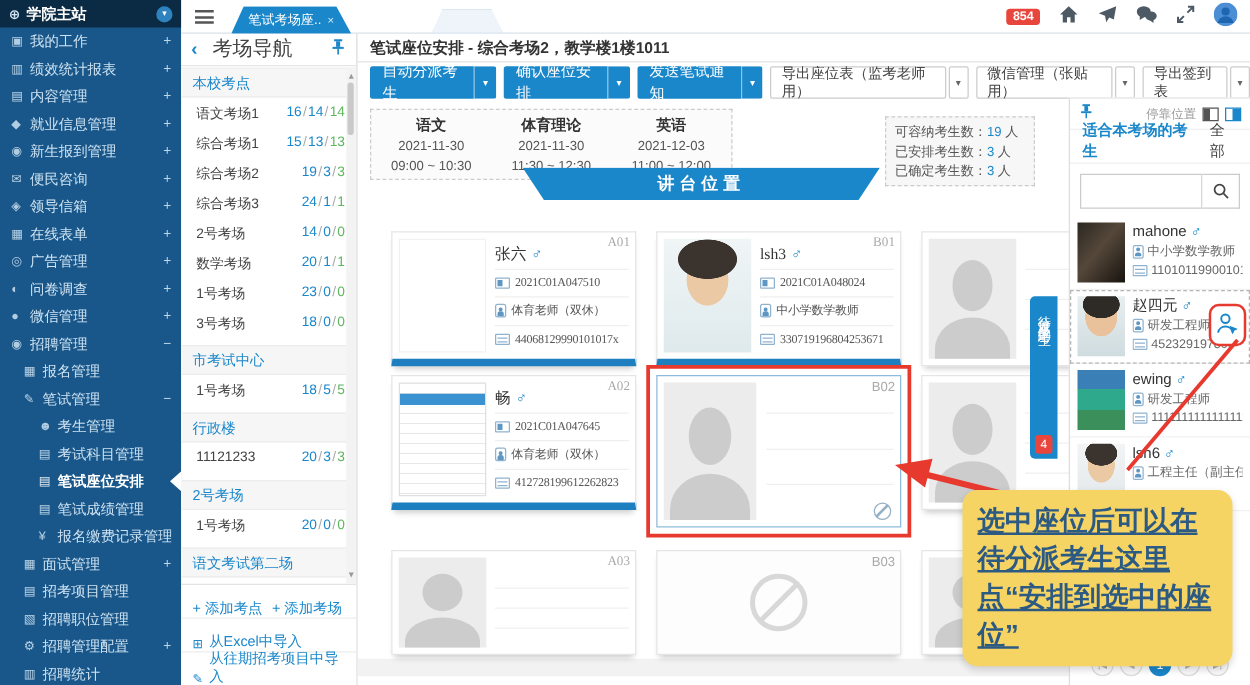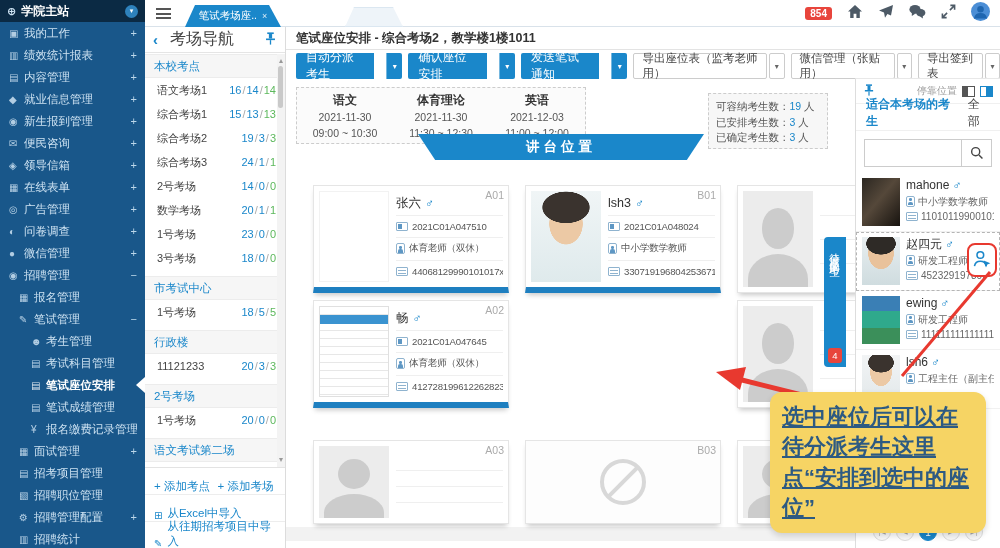--- a/index.html
+++ b/index.html
@@ -49,39 +49,39 @@
   .rn-foot { position:absolute; left:0; right:0; bottom:0; height:81px; border-top:1px solid #e3e3e3; font-size:11.5px; color:#1a87ca; background:#fff; }
   .rn-foot .fr { height:27px; display:flex; align-items:flex-end; padding:0 9px; border-bottom:1px solid #ededed; gap:5px; cursor:pointer; }
   .rn-foot .fr:last-child { border-bottom:none; }
   .rn-foot .half { display:flex; align-items:center; gap:3px; flex:1; }
   .f-ic { font-size:10px; }
 
   
   .main { position:absolute; left:286px; top:27px; width:714px; height:521px; background:#fff; }
   .m-head { height:23px; border-bottom:1px solid #e3e3e3; display:flex; align-items:center; padding-left:10px; font-size:12.5px; font-weight:bold; color:#333; }
   .m-tools { position:absolute; left:10px; top:26px; display:flex; gap:6px; height:26px; }
-  .btn-p { display:flex; cursor:pointer;gap:12px; }
+  .btn-p { display:flex; cursor:pointer; }
   .btn-p .bm { padding:0 10px; background:#1a87ca; color:#fff; font-size:12px; display:flex; align-items:center; border-radius:2px 0 0 2px; }
   .btn-p .bc { width:20px; background:#1a87ca; color:#fff; border-left:1px solid rgba(255,255,255,.4); display:flex; align-items:center; justify-content:center; font-size:8px; border-radius:0 2px 2px 0; }
   .btn-d { display:flex; cursor:pointer; }
   .btn-d .bm { padding:0 8px; background:#fff; border:1px solid #ccc; color:#444; font-size:11.5px; display:flex; align-items:center; border-radius:2px; }
   .btn-d .bc { width:18px; background:#fff; border:1px solid #ccc; color:#666; display:flex; align-items:center; justify-content:center; font-size:8px; border-radius:2px; margin-left:2px; }
   .sched { position:absolute; left:10px; top:60px; width:290px; height:57px; background:#fbfbfb; border:1px dashed #ccc; display:flex; }
   .sc-col { flex:1; text-align:center; font-size:10.5px; color:#555; padding-top:3px; }
   .sc-col .subj { font-size:12px; font-weight:bold; color:#333; line-height:18px; }
   .sc-col .ln { line-height:16px; }
   .stats { position:absolute; left:422px; top:66px; width:120px; height:56px; background:#f7f7f7; border:1px dashed #ccc; font-size:10.5px; color:#555; padding:5px 7px; line-height:15.5px; white-space:nowrap; }
   .stats b { color:#1a87ca; font-weight:normal; }
   .podium { position:absolute; left:132px; top:107px; width:286px; height:26px; background:#1a87ca; color:#fff; font-size:13.5px; font-weight:bold; display:flex; align-items:center; justify-content:center; letter-spacing:4px; clip-path:polygon(0 0,100% 0,94% 100%,6% 100%); }
   .m-bottom { position:absolute; left:0; top:500px; width:570px; height:14px; background:#f2f2f2; }
 
   
   .seat { position:absolute; width:196px; height:108px; background:#fff; border:1px solid #e5e5e5; box-shadow:0 4px 5px -2px rgba(0,0,0,.22); cursor:pointer; }
   .seat.occ { border-bottom:6px solid #1e7fc0; }
-  .seat .sin { display:flex; height:100%; padding:5px; position:relative; }
+  .seat .sin { display:flex; height:100%; padding:5px; position:relative;font-family:Liberation Serif, serif; }
   .sphoto { width:70px; flex:0 0 70px; align-self:stretch; }
   .sinfo { flex:1; margin-left:7px; display:flex; flex-direction:column; position:relative; min-width:0; }
   .srow-n { height:24px; display:flex; align-items:center; font-size:12.5px; color:#333; gap:4px; }
   .male { color:#1a87ca; font-size:12px; font-weight:bold; }
   .irow { flex:1; border-top:1px solid #efefef; display:flex; align-items:center; gap:4px; font-size:9.6px; color:#555; letter-spacing:-0.2px; white-space:nowrap; overflow:hidden; }
   .sno { position:absolute; top:3px; right:4px; color:#aaa; font-size:10.5px; }
   .r3 { height:84px; overflow:hidden; }
   .seat.disabled { display:flex; align-items:center; justify-content:center; background:#fdfdfd; }
   .noicon { width:46px; height:46px; border:4px solid #d8d8d8; border-radius:50%; position:relative; }
   .noicon::after { content:''; position:absolute; left:-3px; top:17px; width:44px; height:4px; background:#d8d8d8; transform:rotate(-45deg); }
@@ -568,20 +568,33 @@
             </div>
           <div class="irow">
               <span class="mic mic-id"></span>
               <span>412728199612262823</span>
             </div>
         </div>
         <span class="sno">A02</span>
       </div>
     </div>
 
+    <div class="sel-wrap">
+      <div class="sel-card">
+        <div class="sphoto ph-sil" style="width:74px;flex:0 0 74px;"></div>
+        <div class="sinfo" style="margin-left:8px;">
+          <div class="srow-n"></div>
+          <div class="irow"></div>
+            <div class="irow"></div>
+            <div class="irow"></div>
+        </div>
+        <span class="sno">B02</span>
+        <span class="no-sm"></span>
+      </div>
+    </div>
 
     <div class="seat" style="left:451px; top:273px;">
       <div class="sin">
         <div class="sphoto ph-sil"></div>
         <div class="sinfo">
             <div class="srow-n"></div>
             <div class="irow"></div>
             <div class="irow"></div>
             <div class="irow"></div>
           </div>

